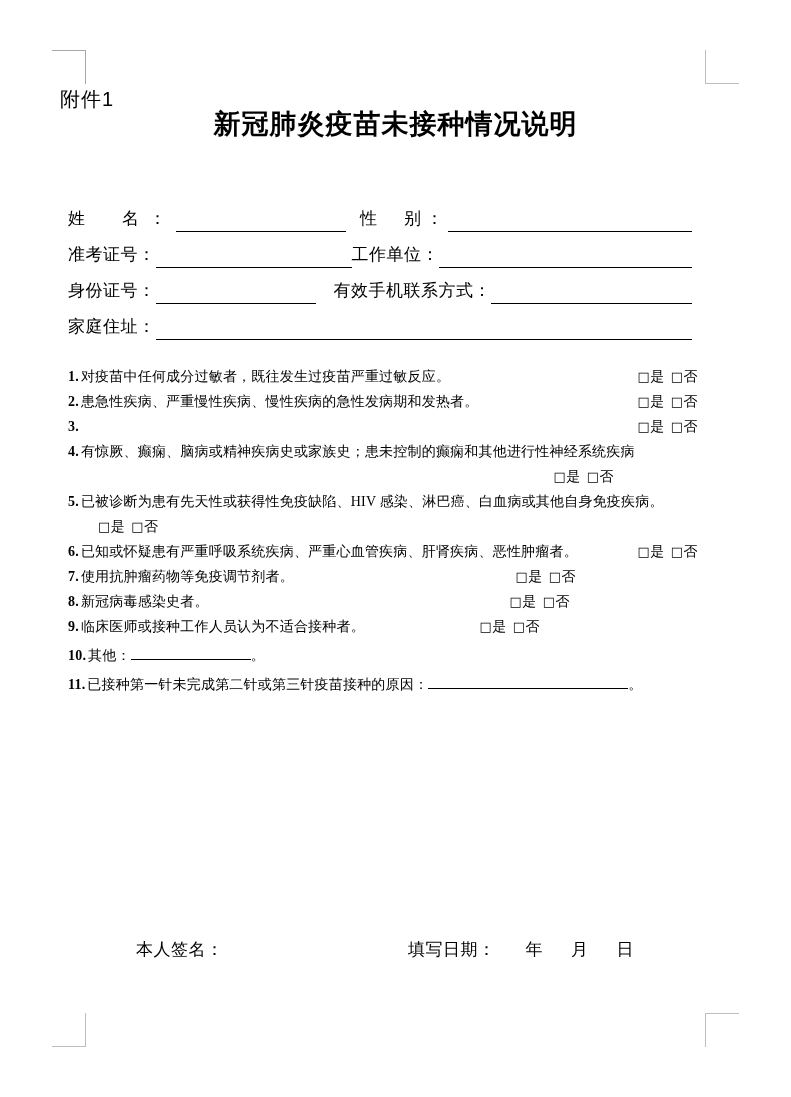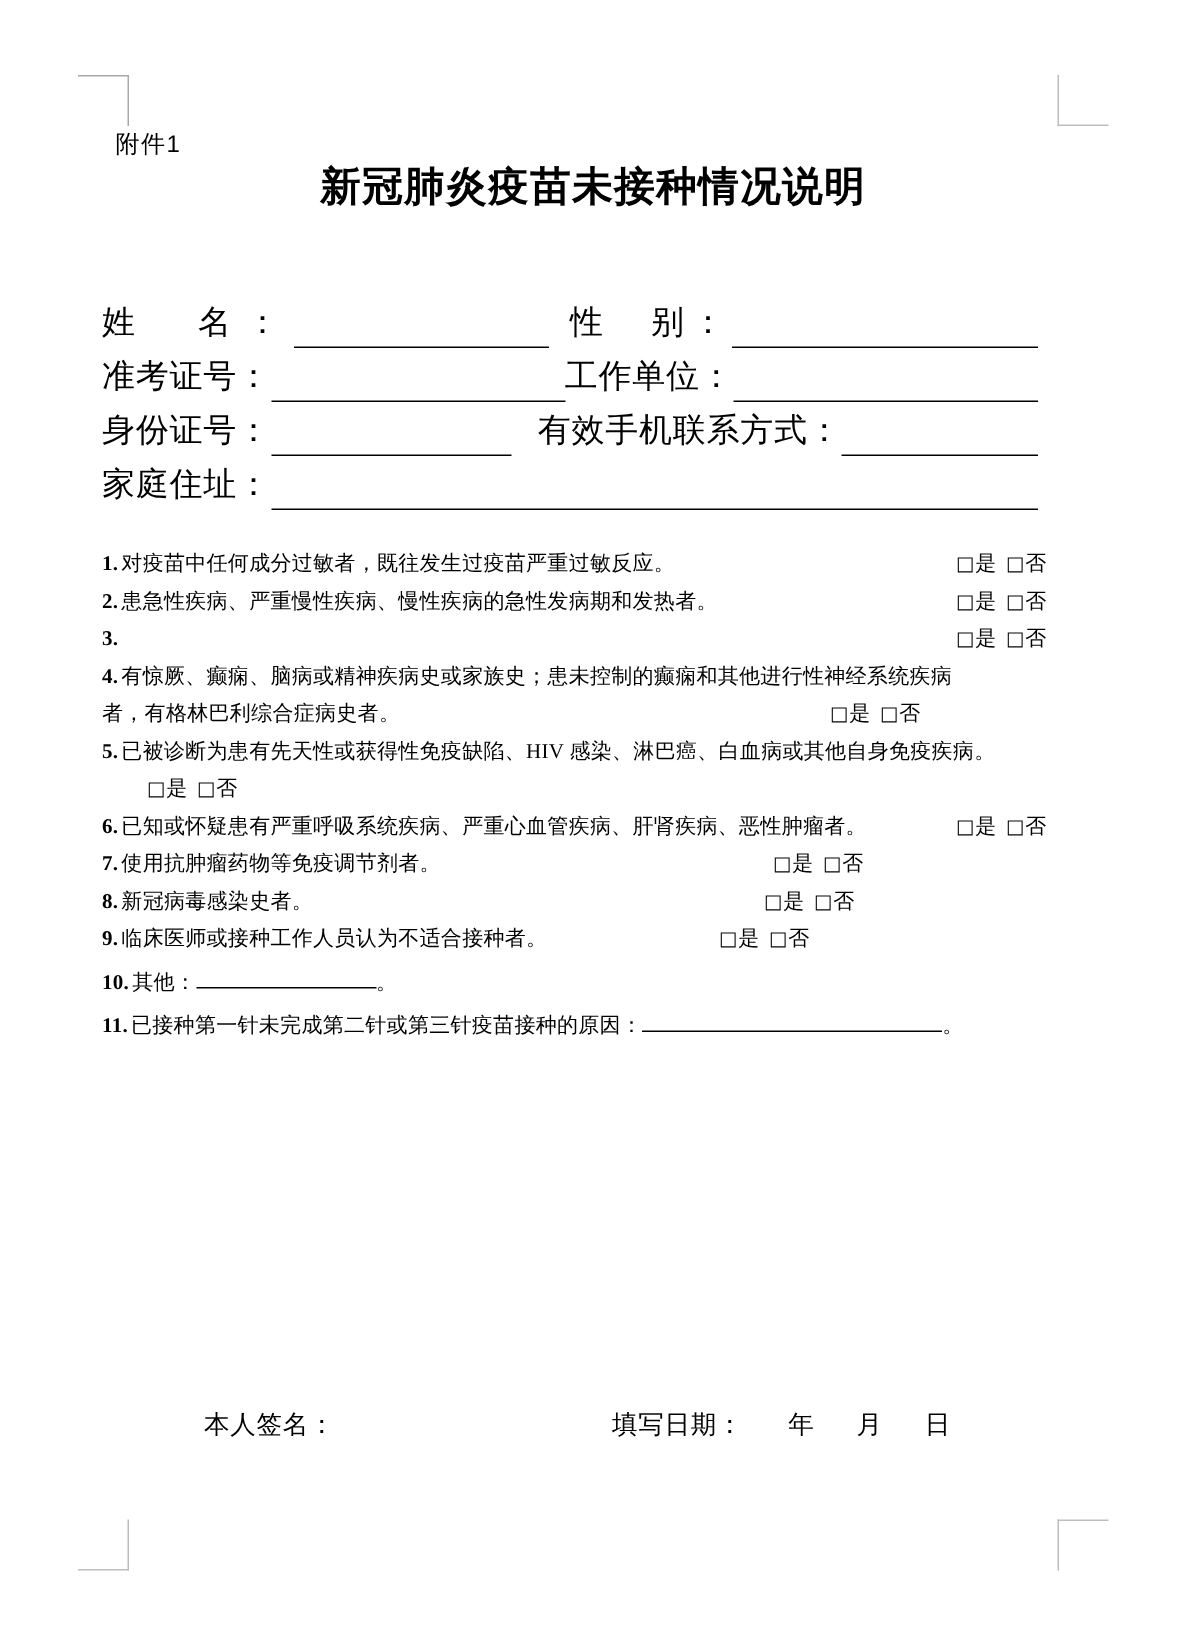--- a/index.html
+++ b/index.html
@@ -54,24 +54,24 @@
   
   .page {
     position: absolute;
     left: 0; top: 0;
     width: 791px;
     height: 1097px;
   }
 
   .attachment-label {
     position: absolute;
-    left: 77px;
+    left: 60px;
     top: 86px;
     font-family: Liberation Sans, sans-serif;
-    font-size: 16px;
+    font-size: 20px;
     letter-spacing: 1px;
     white-space: nowrap;
   }
 
   .doc-title {
     position: absolute;
     left: 0;
     top: 106px;
     width: 791px;
     text-align: center;
@@ -80,21 +80,21 @@
     font-weight: bold;
     letter-spacing: 1px;
   }
 
   
   .form-block {
     position: absolute;
     left: 68px;
     top: 196px;
     width: 624px;
-    font-size: 22px;
+    font-size: 17px;
     letter-spacing: 0.5px;
   }
   .form-row {
     display: flex;
     align-items: flex-end;
     height: 36px;
     white-space: nowrap;
   }
   .f-label { flex: 0 0 auto; padding-bottom: 2px; }
   .f-label.wide-space   { letter-spacing: 10px; }
@@ -260,21 +260,20 @@
         </span>
       </div>
     </div>
 
     <div class="q-item">
       <div class="q-line">
         <span class="q-num">4.</span>
         <span class="q-text">有惊厥、癫痫、脑病或精神疾病史或家族史；患未控制的癫痫和其他进行性神经系统疾病</span>
       </div>
       <div class="q-line">
-        <span class="q-text">者，有格林巴利综合症病史者。</span>
         <span class="q-spacer"></span>
         <span class="q-choices" style="margin-right:84px;">
           <span class="box">□</span><span>是</span><span class="choice-sep"></span><span class="box">□</span><span>否</span>
         </span>
       </div>
     </div>
 
     <div class="q-item">
       <div class="q-line">
         <span class="q-num">5.</span>

